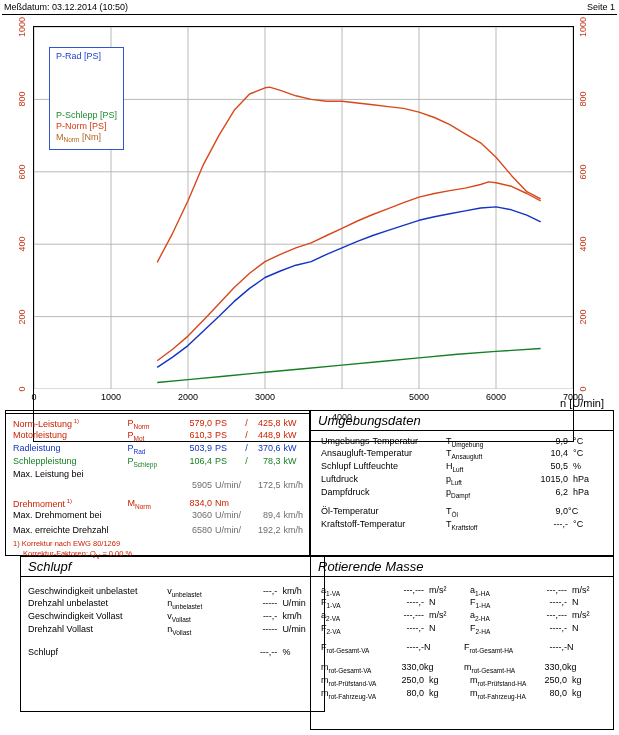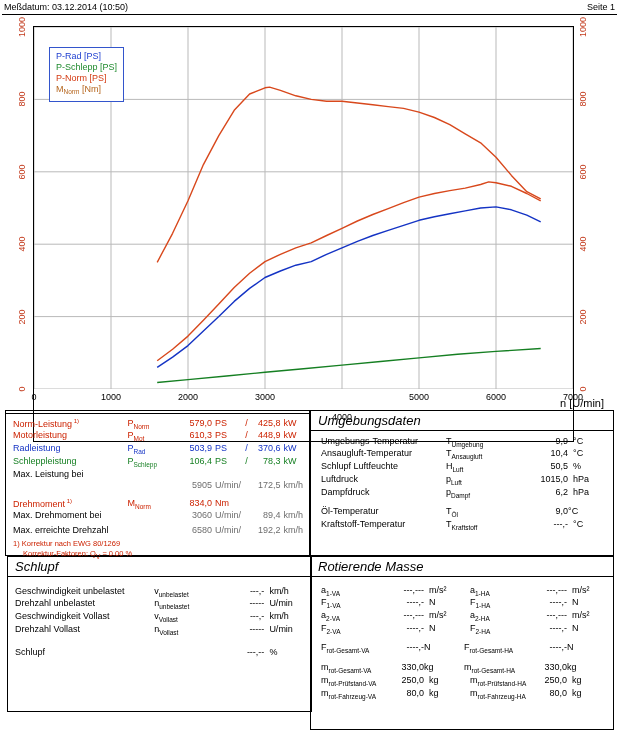--- a/index.html
+++ b/index.html
@@ -36,21 +36,21 @@
   .axis-label{position:absolute;font-size:11px;}
 
   .legend{
     position:absolute;left:15px;top:20px;
     border:1px solid #3355cc;background:#fff;
     padding:3px 6px 4px 6px;
     line-height:11px;font-size:9px;
   }
   .legend div{white-space:nowrap;}
   .lg-blue{color:#1f3fd0;}
-  .lg-green{color:#1f8a2e;}
+  .lg-green{color:#1f8a2e;margin-top:48px;}
   .lg-red{color:#d43a12;}
   .lg-brown{color:#b5651d;}
   .sub{font-size:6.5px;vertical-align:-2px;}
 
   
   .panel{position:absolute;border:1px solid #000;box-sizing:border-box;}
   .ptitle{font-style:italic;font-size:13px;padding:2px 0 0 7px;}
   .psep{border-top:1px solid #000;margin-top:2px;}
   table.kv{border-collapse:collapse;width:100%;font-size:9px;}
   table.kv td{padding:0.5px 0;vertical-align:top;white-space:nowrap;}
@@ -284,21 +284,21 @@
       <td style="width:44%">Kraftstoff-Temperatur</td>
       <td style="width:26%">T<sub>Kraftstoff</sub></td>
       <td class="c-r" style="width:17%">---,-</td>
       <td style="width:13%;padding-left:5px">°C</td>
             </tr>
           </tbody>
         </table>
     </div>
   </div>
 
-  <div class="panel" style="left:7px;top:556px;width:305px;height:156px;">
+  <div class="panel" style="left:20px;top:556px;width:305px;height:156px;">
     <div class="ptitle">Schlupf</div>
     <div class="psep"></div>
     <div style="padding:8px 6px 0 7px;">
       <table class="kv" id="sl-table">
           <tbody>
             <tr>
       <td style="width:48%">Geschwindigkeit unbelastet</td>
       <td style="width:22%">v<sub>unbelastet</sub></td>
       <td class="c-r" style="width:16%">---,-</td>
       <td style="width:14%;padding-left:5px">km/h</td>

